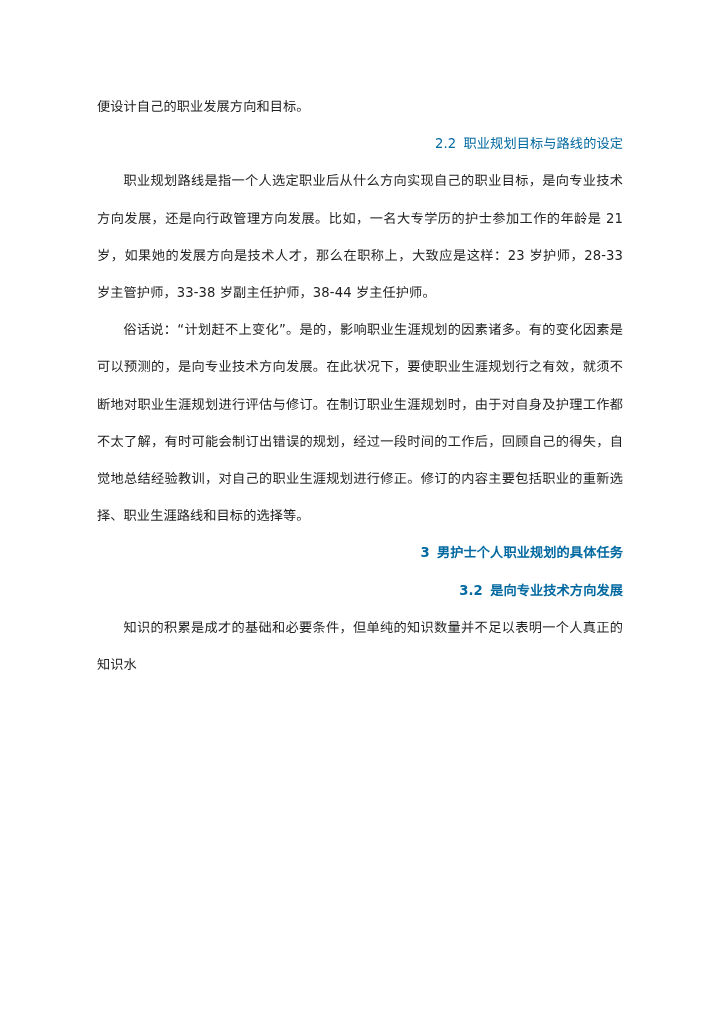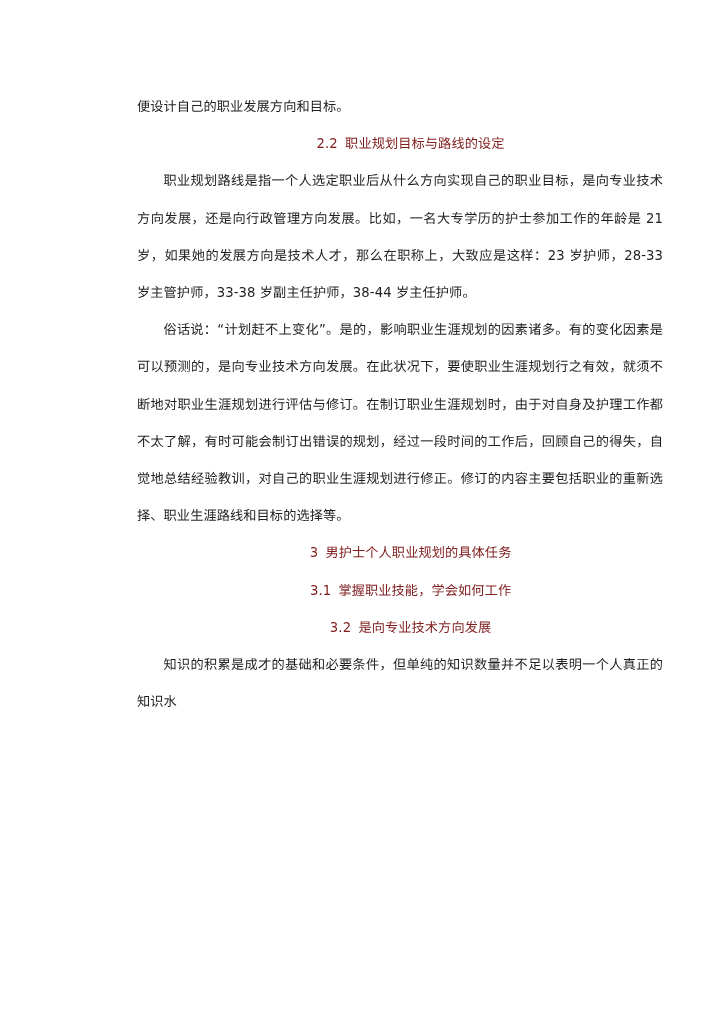--- a/index.html
+++ b/index.html
@@ -19,62 +19,60 @@
     height: 1017px;
     background: #ffffff;
     overflow: hidden;
     box-sizing: border-box;
   }
   .content {
     position: absolute;
     left: 97px;
     top: 88px;
     width: 526px;
-    margin-left: 40px;
   }
   
   .para {
     margin: 0;
     font-size: 13.2px;
     line-height: 37.2px;
     text-align: justify;
     text-justify: inter-ideograph;
     text-indent: 2em;
     letter-spacing: 0.1px;
     color: #1f1f1f;
   }
   .para.no-indent {
     text-indent: 0;
   }
   
   .heading {
     margin: 0;
     font-size: 13.2px;
     line-height: 37.2px;
-    text-align: center;
+    text-align: right;
     text-indent: 1.6em;
     letter-spacing: 0.1px;
     font-weight: 400;
-    color: #7f1d1d;
+    color: #0369a1;
   }
   .heading.bold {
-    font-weight: 400;
+    font-weight: 700;
   }
   .heading .num {
     margin-right: 0.55em;
   }
 </style>
 </head>
 <body>
 
 <div class="page">
   <div class="content" id="doc-body">
 
   <p class="para no-indent">便设计自己的职业发展方向和目标。</p>
       <p class="heading"><span class="num">2.2</span><span>职业规划目标与路线的设定</span></p>
       <p class="para">职业规划路线是指一个人选定职业后从什么方向实现自己的职业目标，是向专业技术方向发展，还是向行政管理方向发展。比如，一名大专学历的护士参加工作的年龄是 21 岁，如果她的发展方向是技术人才，那么在职称上，大致应是这样：23 岁护师，28-33 岁主管护师，33-38 岁副主任护师，38-44 岁主任护师。</p>
       <p class="para">俗话说：“计划赶不上变化”。是的，影响职业生涯规划的因素诸多。有的变化因素是可以预测的，是向专业技术方向发展。在此状况下，要使职业生涯规划行之有效，就须不断地对职业生涯规划进行评估与修订。在制订职业生涯规划时，由于对自身及护理工作都不太了解，有时可能会制订出错误的规划，经过一段时间的工作后，回顾自己的得失，自觉地总结经验教训，对自己的职业生涯规划进行修正。修订的内容主要包括职业的重新选择、职业生涯路线和目标的选择等。</p>
       <p class="heading bold"><span class="num">3</span><span>男护士个人职业规划的具体任务</span></p>
-      <p class="heading bold"><span class="num">3.1</span><span>掌握职业技能，学会如何工作</span></p>
       <p class="heading bold"><span class="num">3.2</span><span>是向专业技术方向发展</span></p>
       <p class="para">知识的积累是成才的基础和必要条件，但单纯的知识数量并不足以表明一个人真正的知识水</p>
     </div>
 </div>
 
 </body></html>

